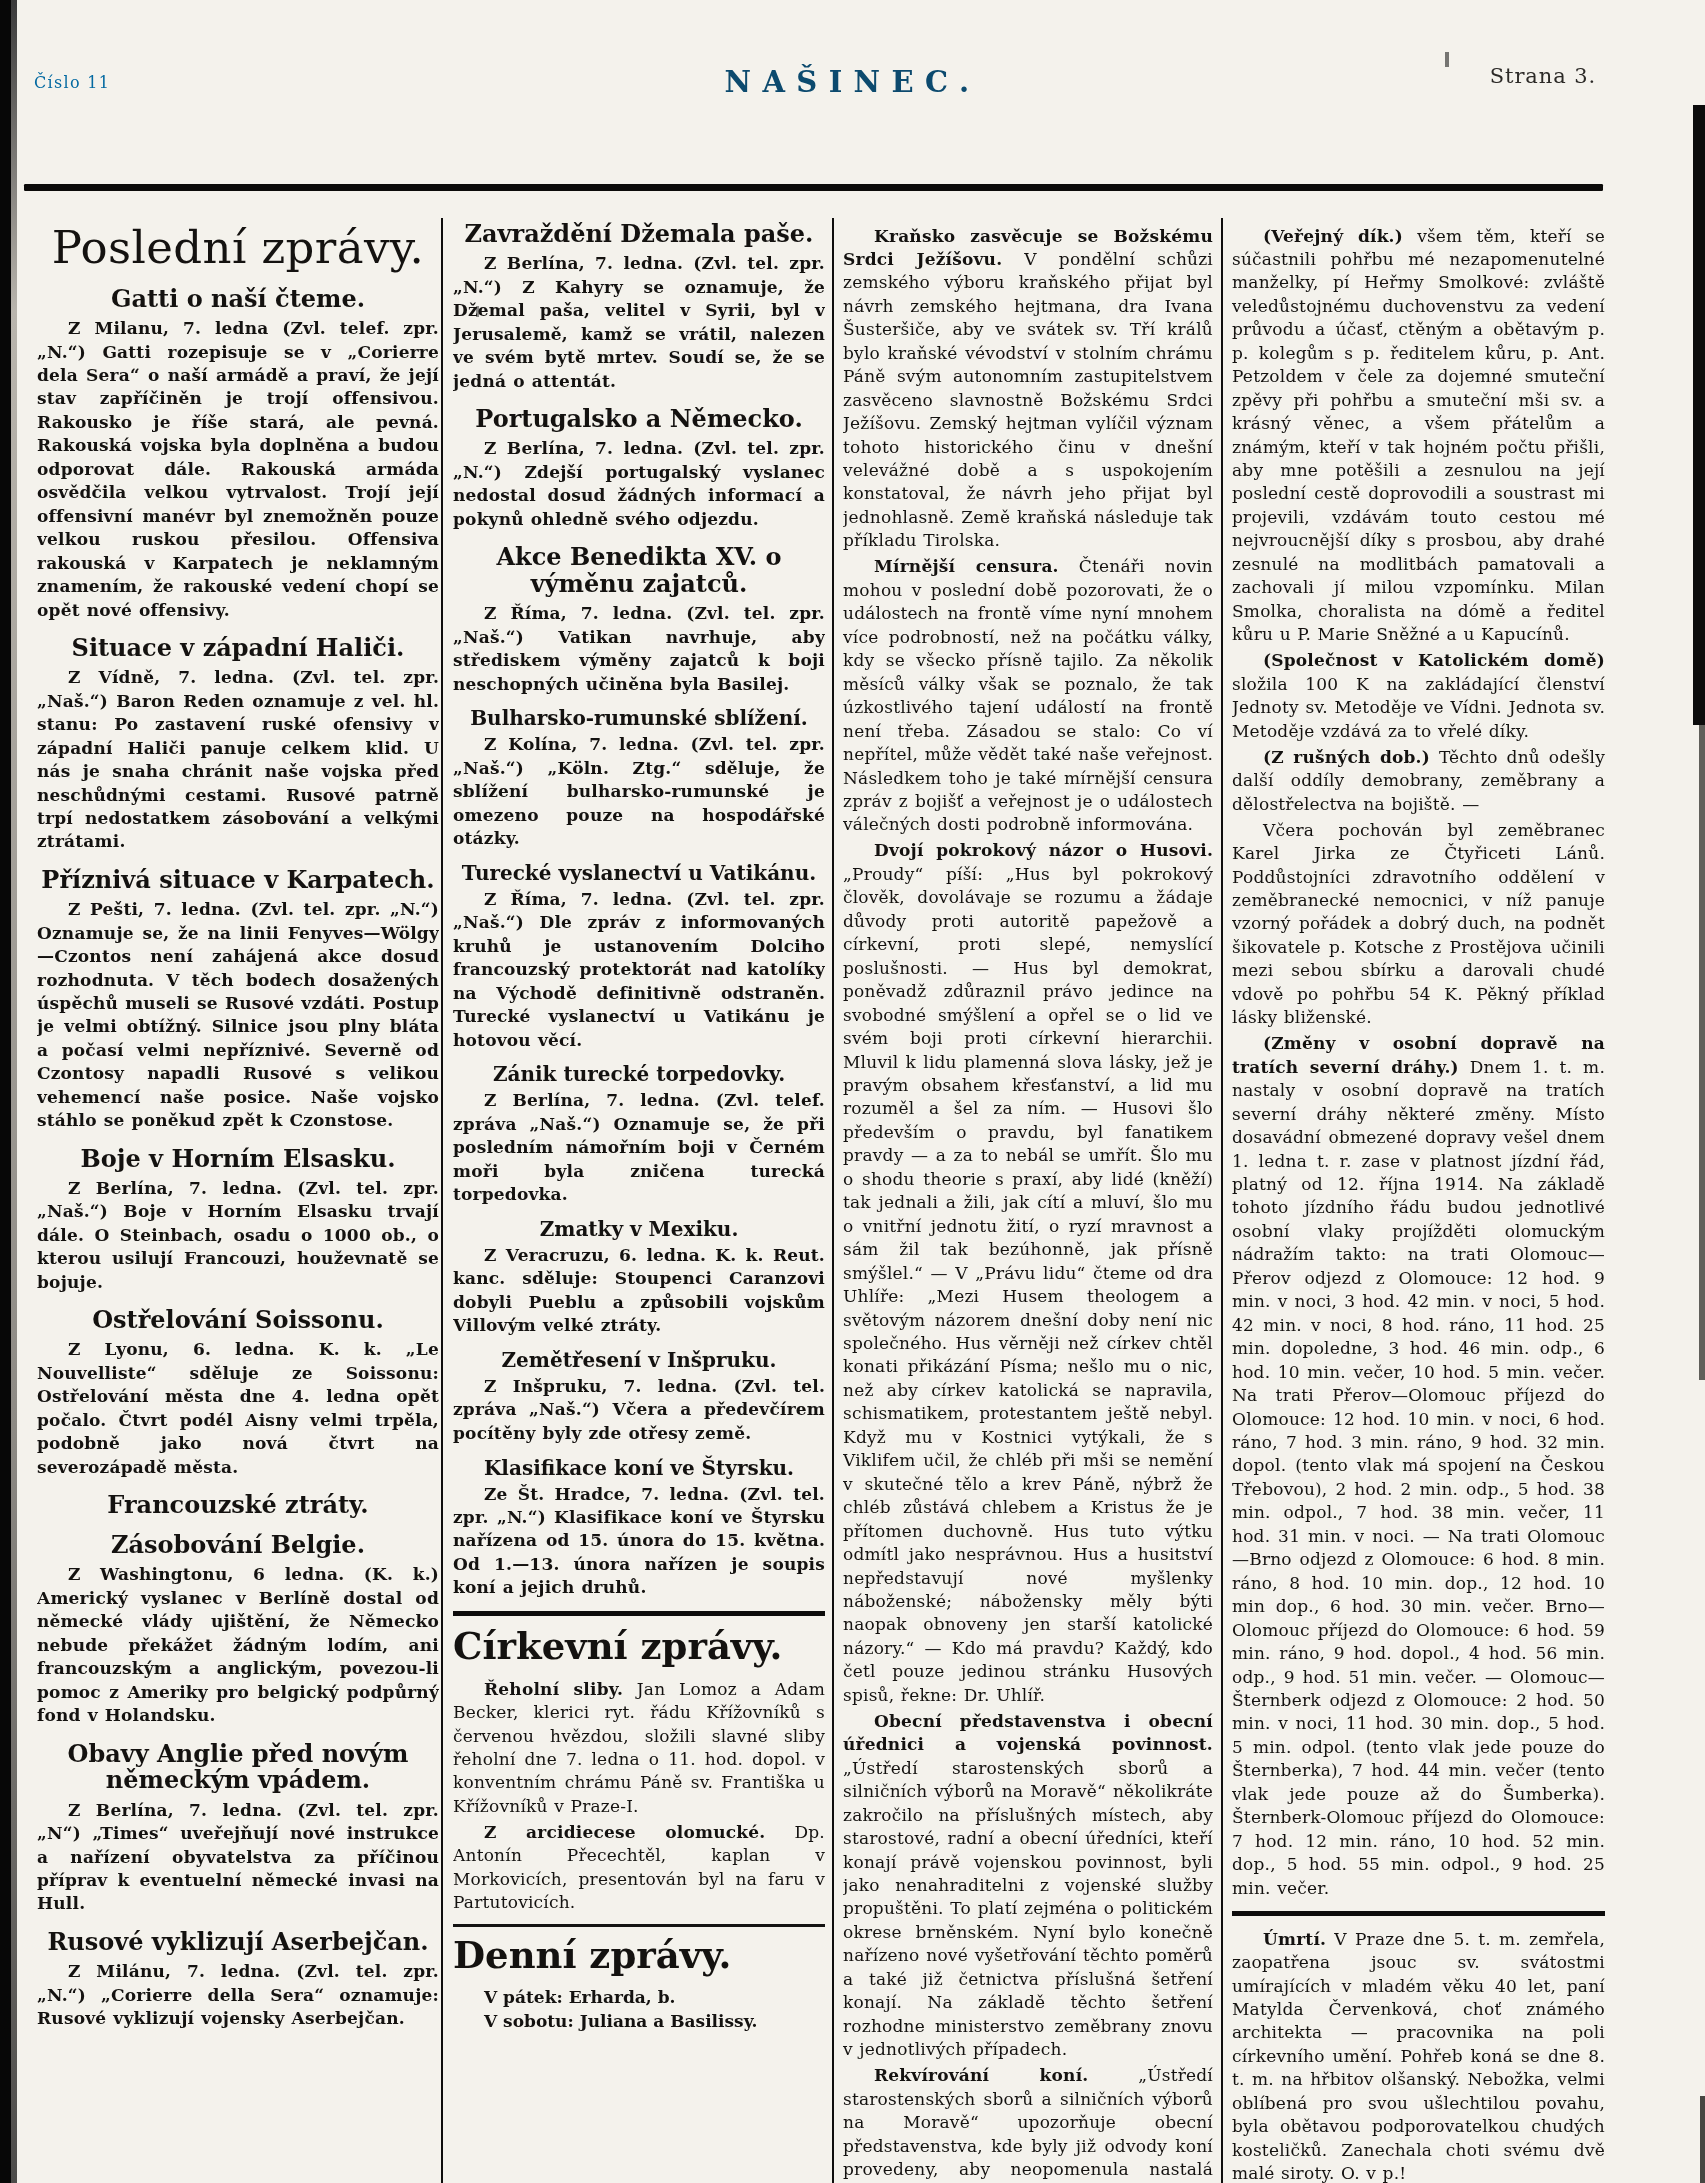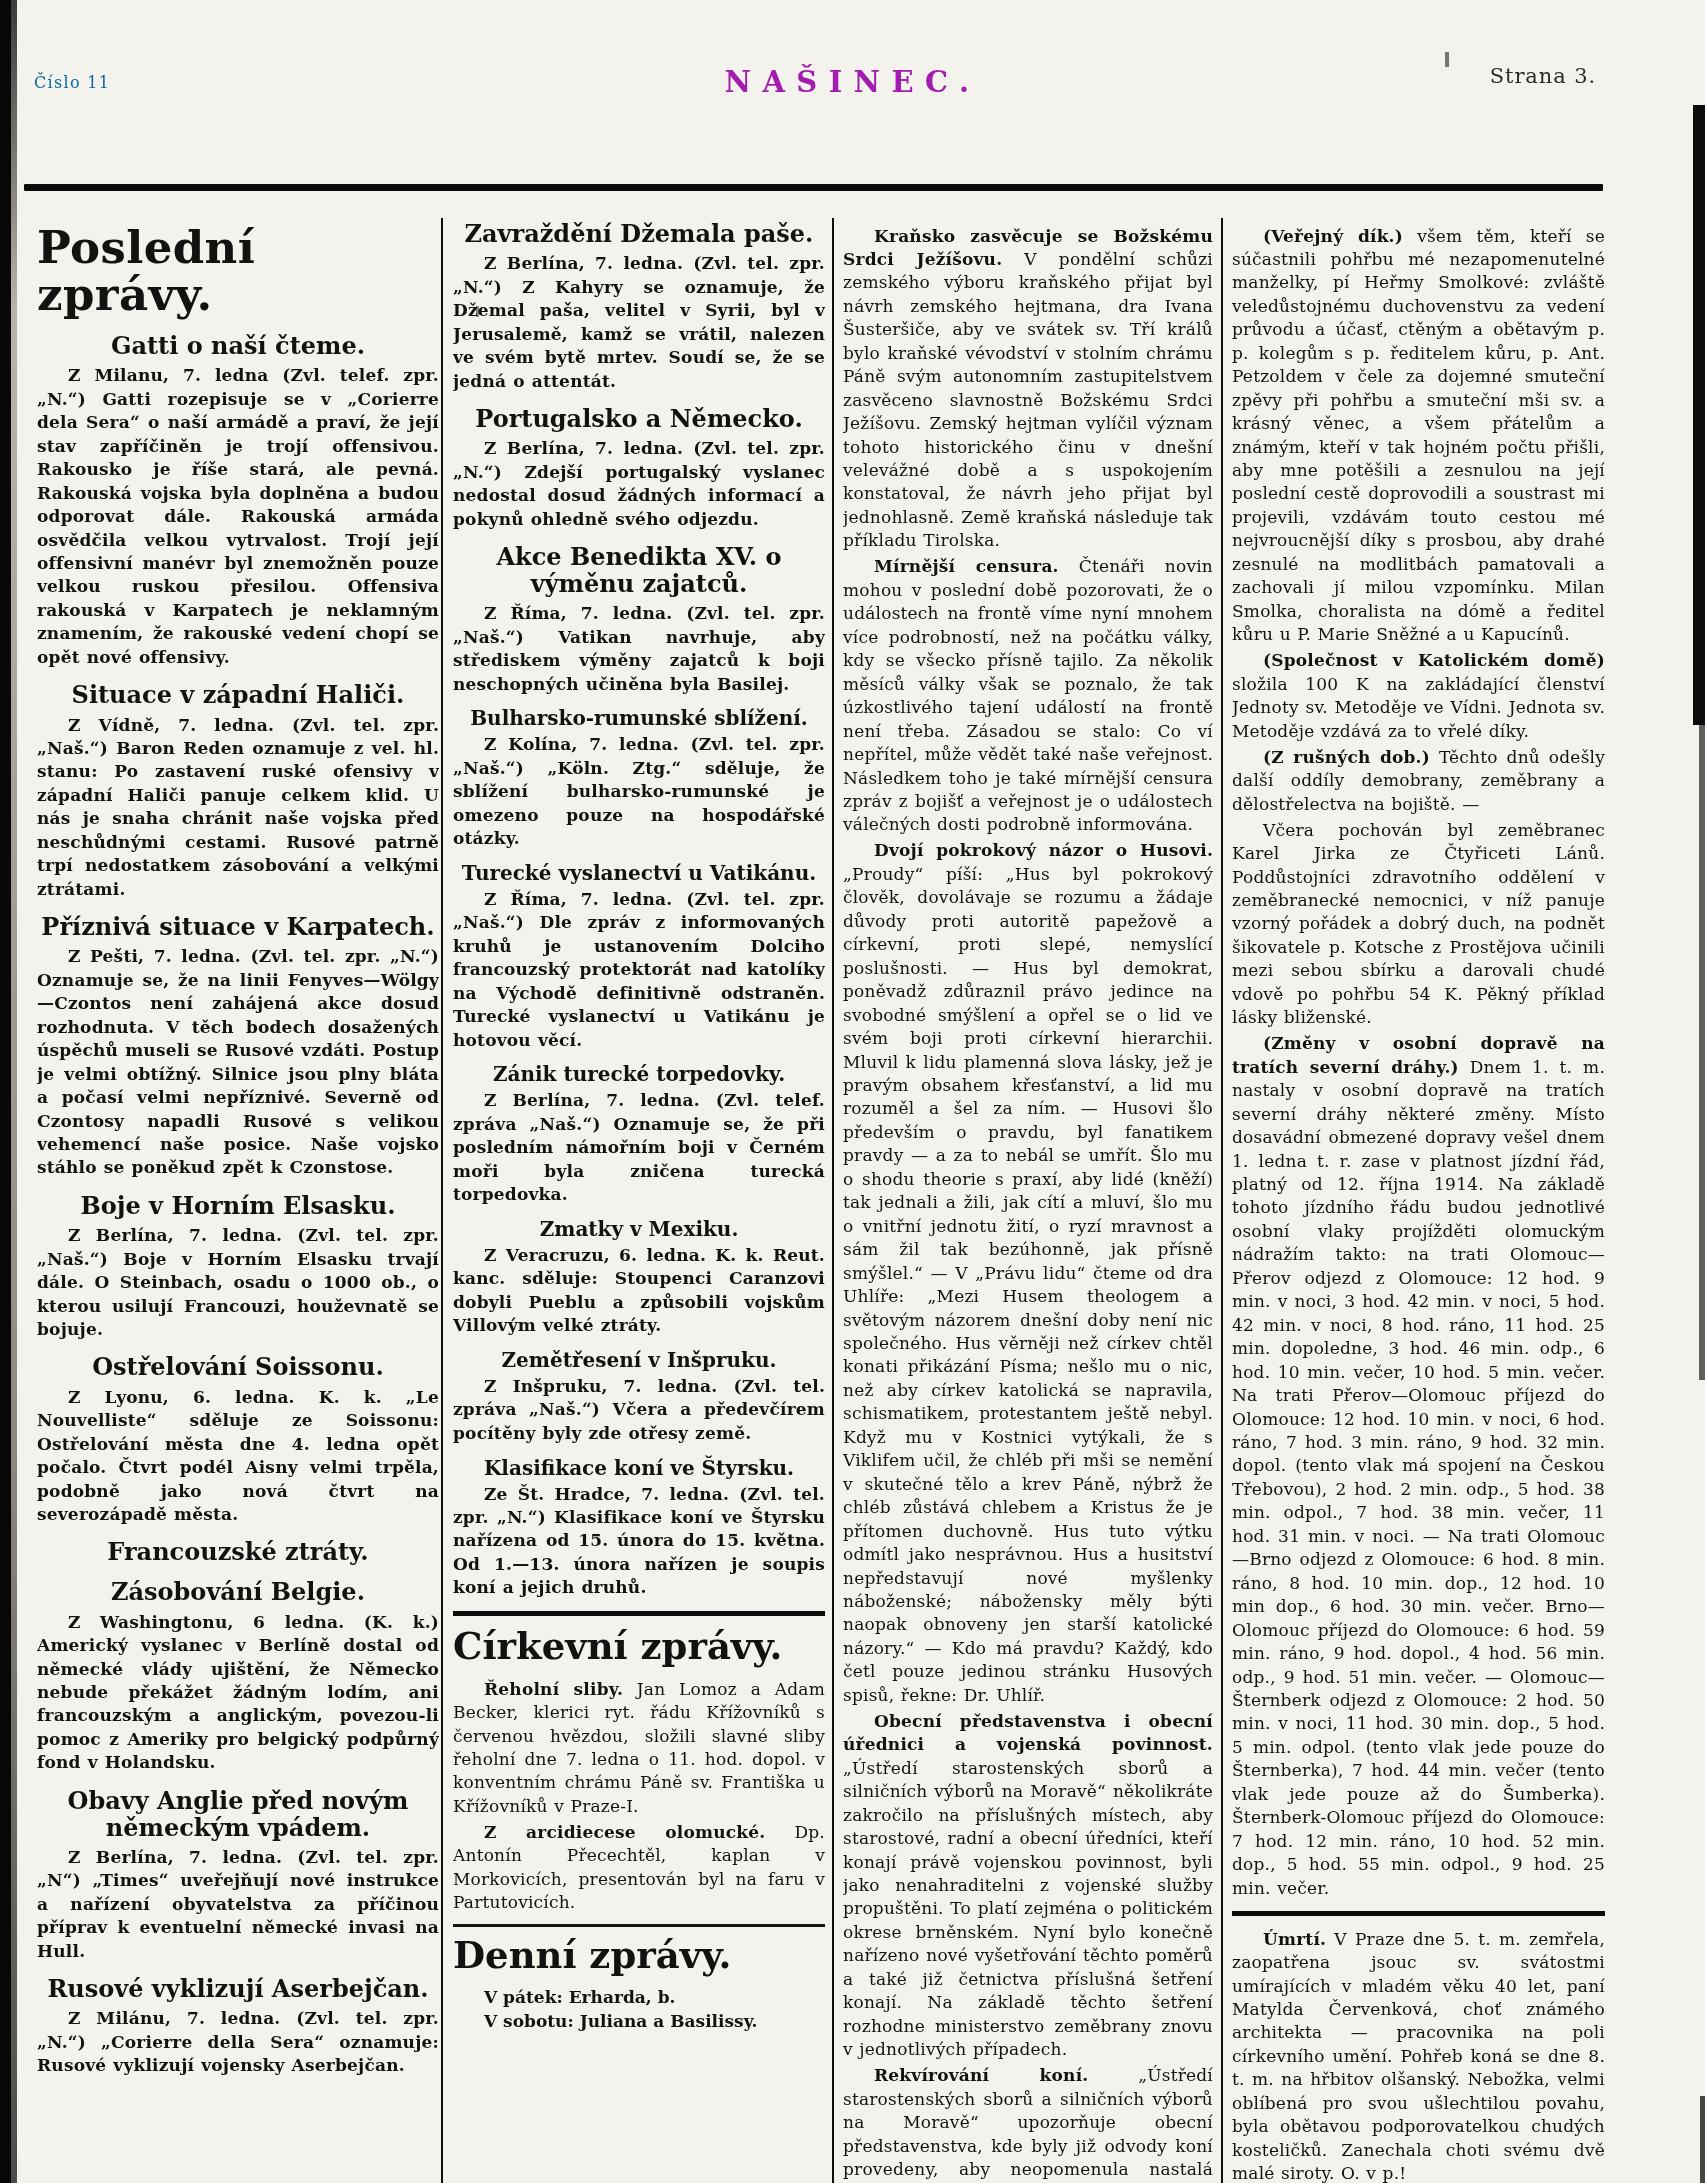--- a/index.html
+++ b/index.html
@@ -14,35 +14,35 @@
   .edge-left2{position:absolute;left:10.5px;top:0;width:6.1px;height:2597px;background:linear-gradient(#3a3a3a,#b9b5ad 12%,#8d8a84 55%,#2a2a2a);}
   .edge-right1{position:absolute;left:1693px;top:105px;width:11.8px;height:620px;background:#0c0c0c;}
   .edge-right2{position:absolute;left:1699px;top:725px;width:6.5px;height:655px;background:#2f2d2a;opacity:.75;}
   .edge-right3{position:absolute;left:1700px;top:2096px;width:5.2px;height:501px;background:#1b1a18;opacity:.8;}
   .speck1{position:absolute;left:1445px;top:52px;width:3.5px;height:15px;background:#222;opacity:.6;}
   .speck2{position:absolute;left:476px;top:306px;width:3.1px;height:11.4px;background:#222;opacity:.5;}
 
   
   .hdr-issue{position:absolute;left:34px;top:73px;font-size:16px;letter-spacing:1.3px;color:#0369a1;}
   .masthead{position:absolute;left:0;top:65px;width:1705px;text-align:center;
-    font-size:29px;font-weight:bold;letter-spacing:11.4px;color:#a21caf;}
+    font-size:29px;font-weight:bold;letter-spacing:11.4px;color:#0c4a6e;}
   .hdr-page{position:absolute;right:109px;top:64px;font-size:21px;letter-spacing:0.9px;color:#2c2a27;}
   .head-rule{position:absolute;left:24px;top:184px;width:1579px;height:7.4px;background:#0c0b0a;border-radius:1.3px;}
 
   
   .col{position:absolute;top:221px;height:2314px;overflow:hidden;}
   .col1{left:37px;width:402px;}
   .col2{left:453px;width:372px;}
   .col3{left:843px;width:370px;}
   .col4{left:1232px;width:373px;}
   .vrule{position:absolute;top:218px;width:2.2px;height:2271px;background:#0e0d0c;}
   .vr1{left:441px;}.vr2{left:832px;}.vr3{left:1221px;}
 
   
-  .title-xl{font-size:45px;font-weight:bold;text-align:left;margin:2.6px 0 15px 0;line-height:1.05;letter-spacing:0.4px;}
+  .title-xl{font-size:45px;font-weight:normal;text-align:center;margin:2.6px 0 15px 0;line-height:1.05;letter-spacing:0.4px;}
   .title-lg{font-size:37px;font-weight:bold;text-align:left;margin:9.6px 0 11.4px 0;line-height:1.05;}
   .h-main{font-size:24px;font-weight:bold;text-align:center;line-height:1.12;margin:13px 0 4.4px 0;}
   .h-small{font-size:20px;font-weight:bold;text-align:center;line-height:1.12;margin:11.4px 0 3.5px 0;}
   .body{font-size:17px;line-height:1.38;text-align:justify;margin:0 0 2.6px 0;text-indent:31px;
         letter-spacing:0.2px;word-spacing:0.9px;}
   .bold{font-weight:bold;}
   .lead{font-weight:bold;}
   .saint{font-size:17px;line-height:1.4;font-weight:bold;margin:0;text-indent:31px;}
   .rule-thick{height:4.8px;background:#0d0c0b;margin:11.4px 0;}
   .rule-thin{height:2.2px;background:#141312;margin:9.6px 0;}

